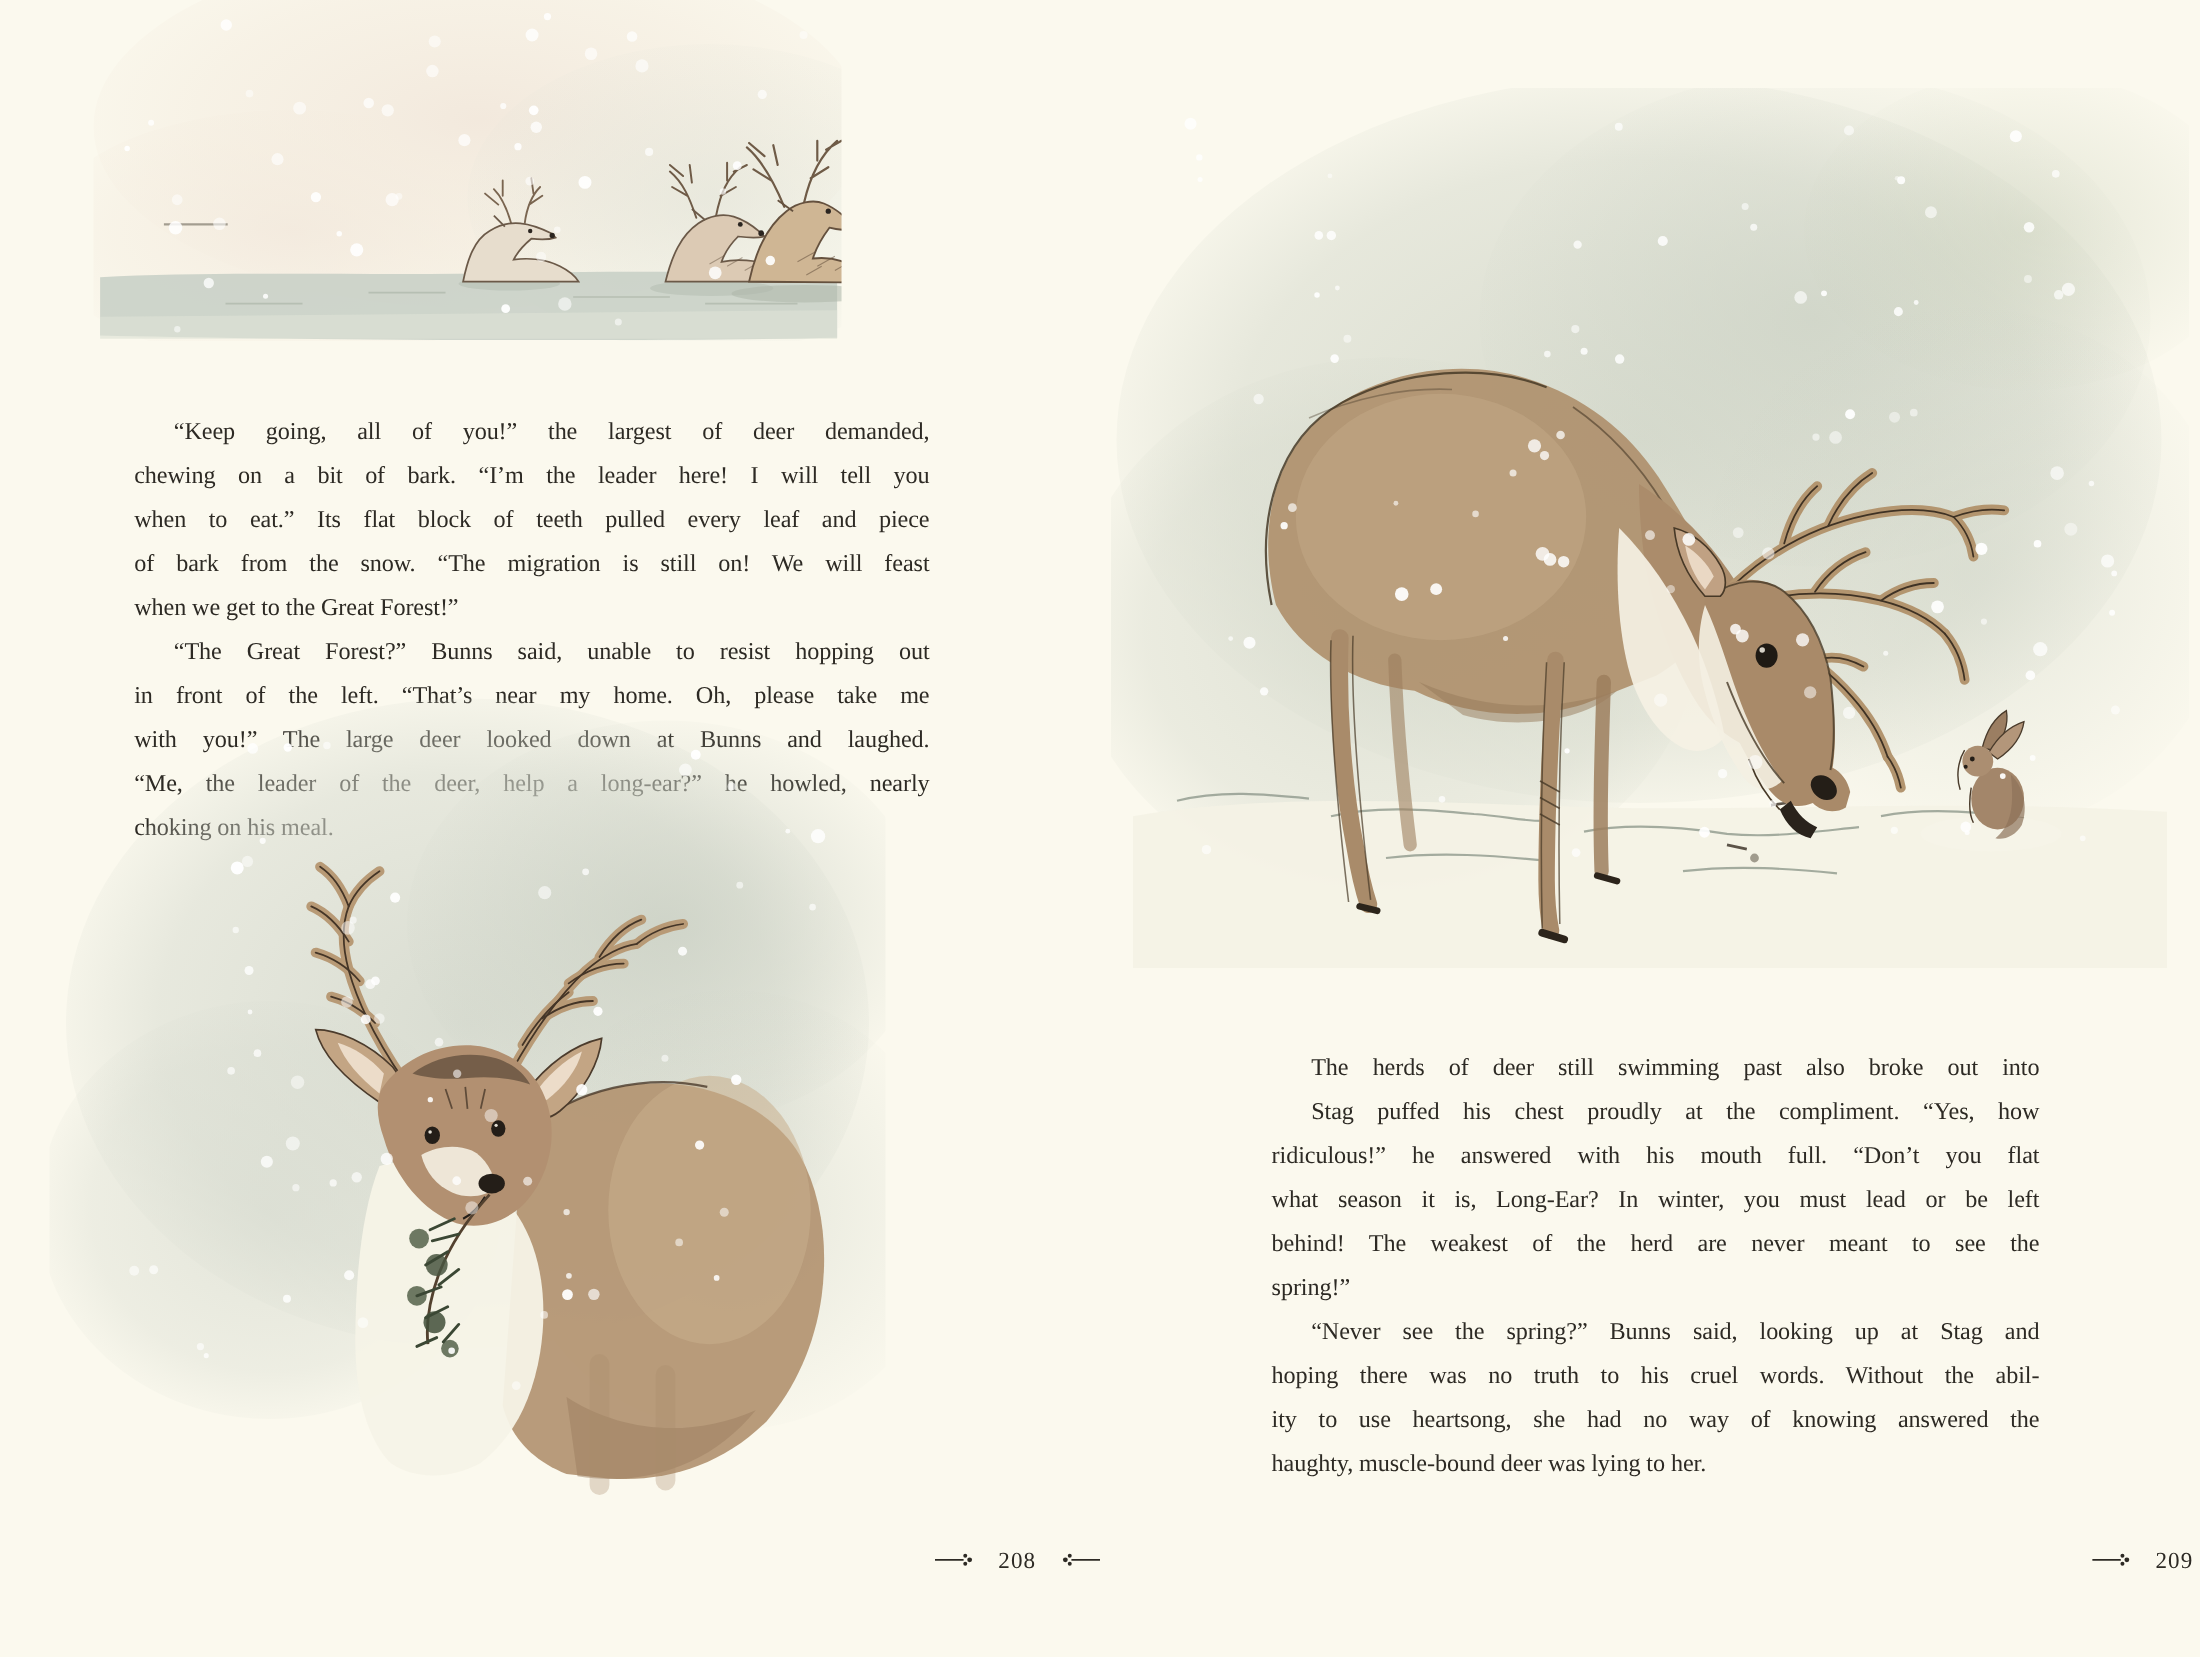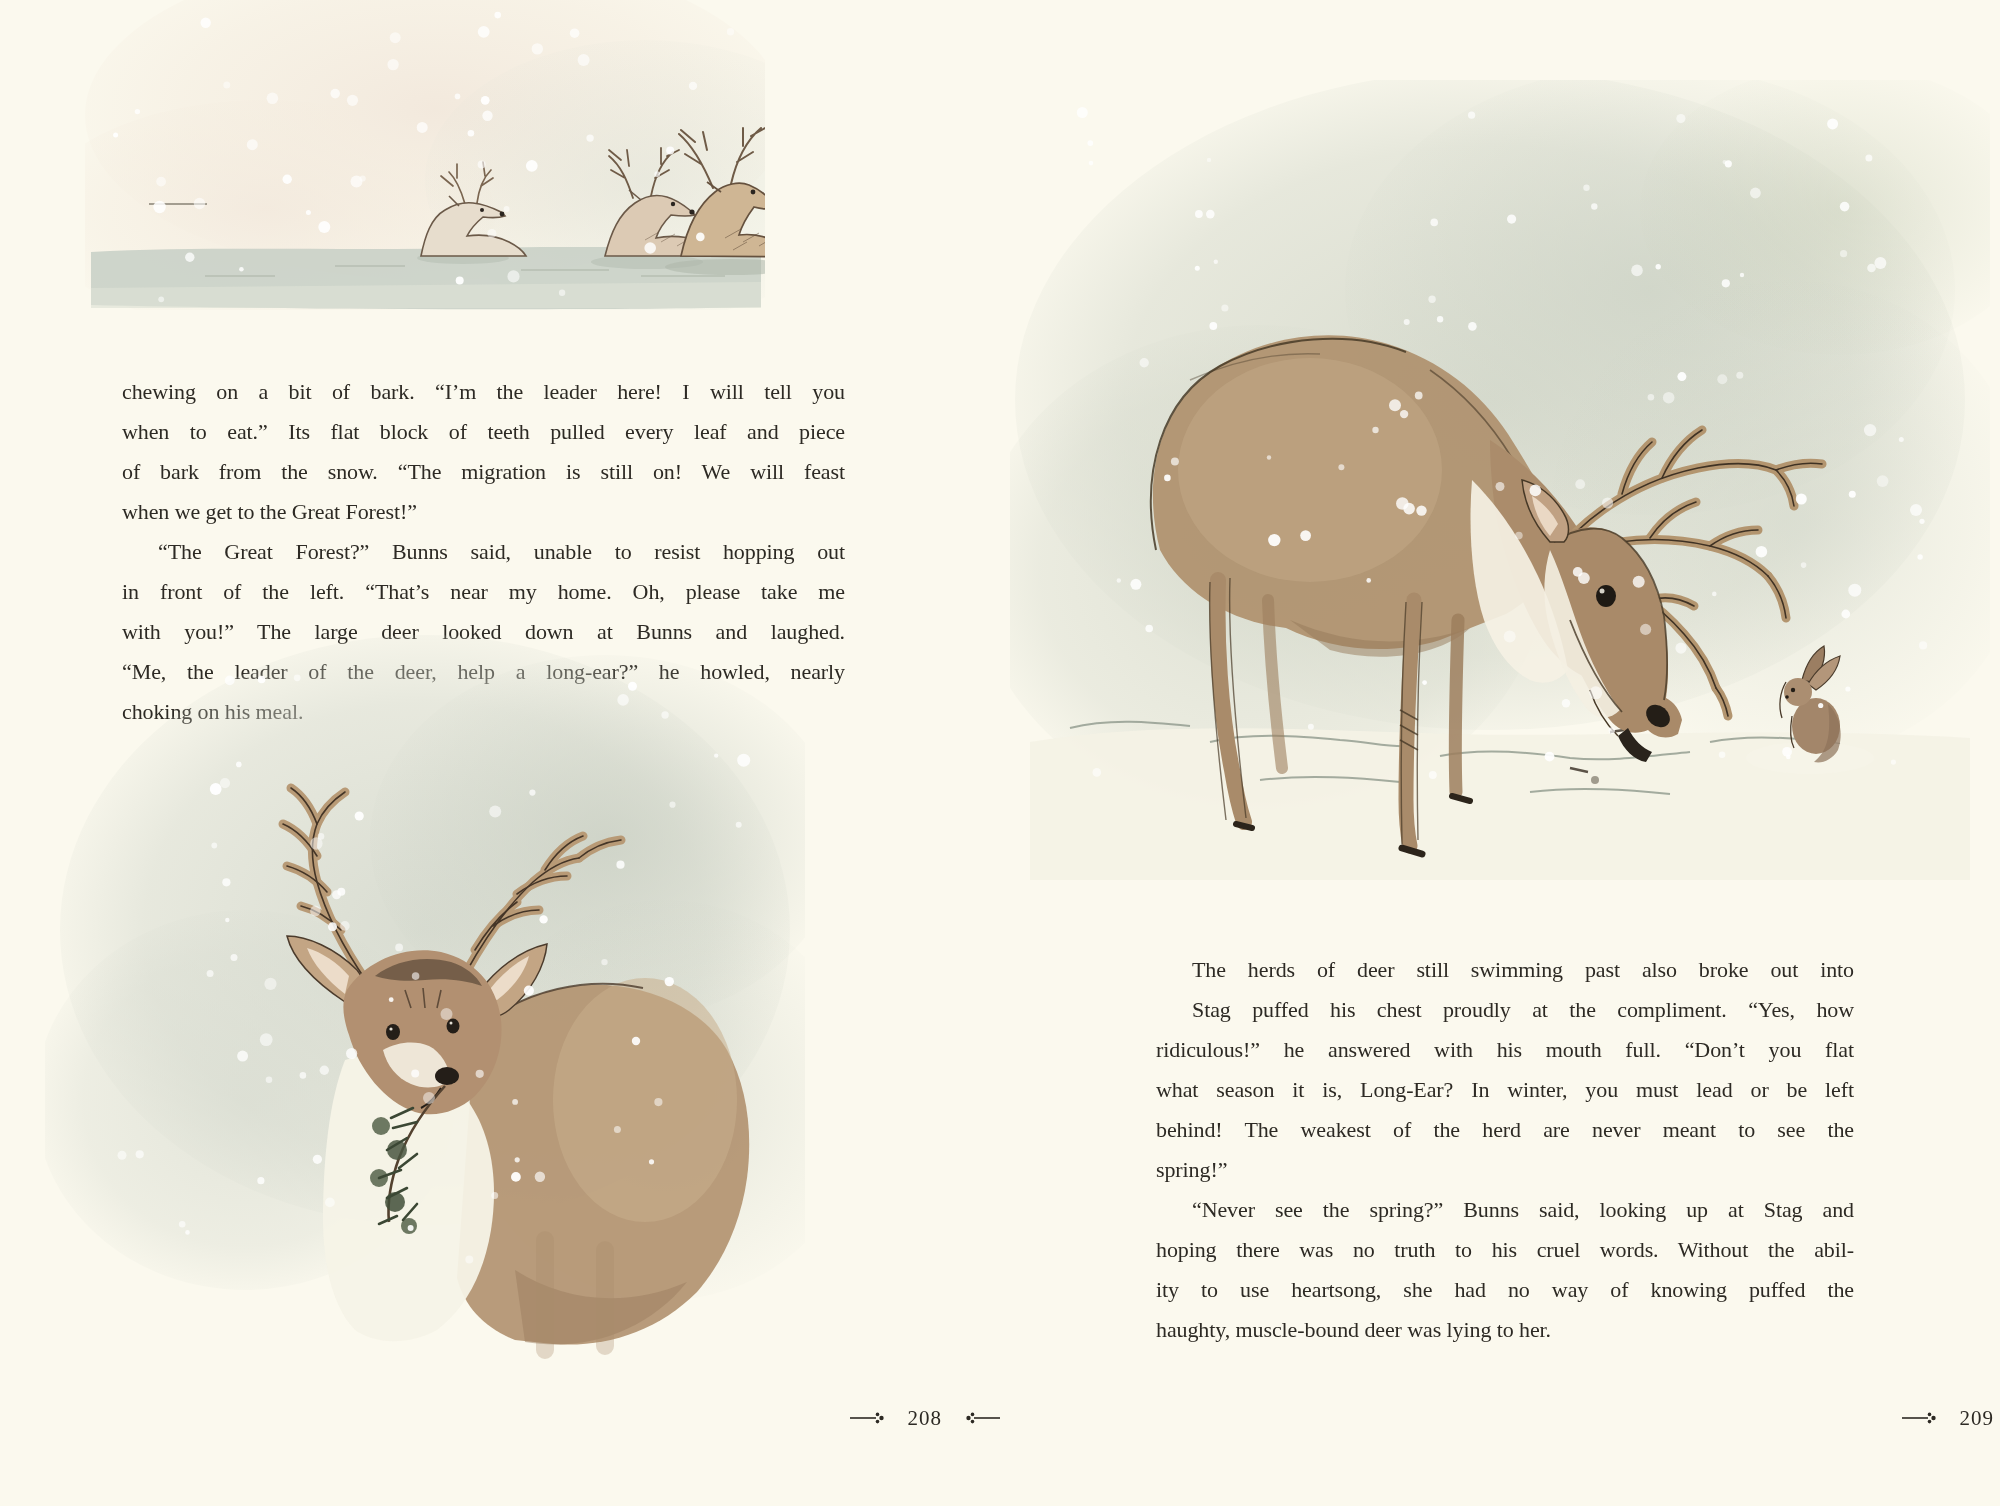--- a/index.html
+++ b/index.html
@@ -118,20 +118,21 @@
       <circle cx="223.4" cy="212.6" r="2.5" fill="#ffffff" opacity="0.87"></circle>
       <circle cx="250.2" cy="93.6" r="4.8" fill="#ffffff" opacity="0.69"></circle>
       <circle cx="374.7" cy="280.6" r="4.0" fill="#ffffff" opacity="0.94"></circle>
       <circle cx="76.1" cy="181.6" r="4.9" fill="#ffffff" opacity="0.53"></circle>
       <circle cx="406.9" cy="233.5" r="4.6" fill="#ffffff" opacity="0.48"></circle>
       <circle cx="585.2" cy="150.6" r="4.0" fill="#ffffff" opacity="0.86"></circle>
       <circle cx="498.6" cy="59.9" r="6.0" fill="#ffffff" opacity="0.61"></circle>
     </svg>
 
   <div class="page-text" style="left:122px;top:372px;width:723px;">
+      <div class="line indent just">“Keep going, all of you!” the largest of deer demanded,</div>
       <div class="line just">chewing on a bit of bark. “I’m the leader here! I will tell you</div>
       <div class="line just">when to eat.” Its flat block of teeth pulled every leaf and piece</div>
       <div class="line just">of bark from the snow. “The migration is still on! We will feast</div>
       <div class="line">when we get to the Great Forest!”</div>
       <div class="line indent just">“The Great Forest?” Bunns said, unable to resist hopping out</div>
       <div class="line just">in front of the left. “That’s near my home. Oh, please take me</div>
       <div class="line just">with you!” The large deer looked down at Bunns and laughed.</div>
       <div class="line just">“Me, the leader of the deer, help a long-ear?” he howled, nearly</div>
       <div class="line">choking on his meal.</div>
     </div>
@@ -486,21 +487,21 @@
 
   <div class="page-text" style="left:1156px;top:950px;width:698px;">
       <div class="line indent just">The herds of deer still swimming past also broke out into</div>
       <div class="line indent just">Stag puffed his chest proudly at the compliment. “Yes, how</div>
       <div class="line just">ridiculous!” he answered with his mouth full. “Don’t you flat</div>
       <div class="line just">what season it is, Long-Ear? In winter, you must lead or be left</div>
       <div class="line just">behind! The weakest of the herd are never meant to see the</div>
       <div class="line">spring!”</div>
       <div class="line indent just">“Never see the spring?” Bunns said, looking up at Stag and</div>
       <div class="line just">hoping there was no truth to his cruel words. Without the abil-</div>
-      <div class="line just">ity to use heartsong, she had no way of knowing puffed the</div>
+      <div class="line just">ity to use heartsong, she had no way of knowing answered the</div>
       <div class="line">haughty, muscle-bound deer was lying to her.</div>
     </div>
 
   <div class="footer" style="left:1052px;">
     <svg width="40" height="14" viewBox="0 0 40 14">
       <line x1="0" y1="7" x2="26" y2="7" stroke="#2d2a24" stroke-width="1.6"></line>
       <circle cx="31.5" cy="7" r="2.2" fill="#2d2a24"></circle>
       <circle cx="27.5" cy="3.4" r="1.8" fill="#2d2a24"></circle>
       <circle cx="27.5" cy="10.6" r="1.8" fill="#2d2a24"></circle>
     </svg>

